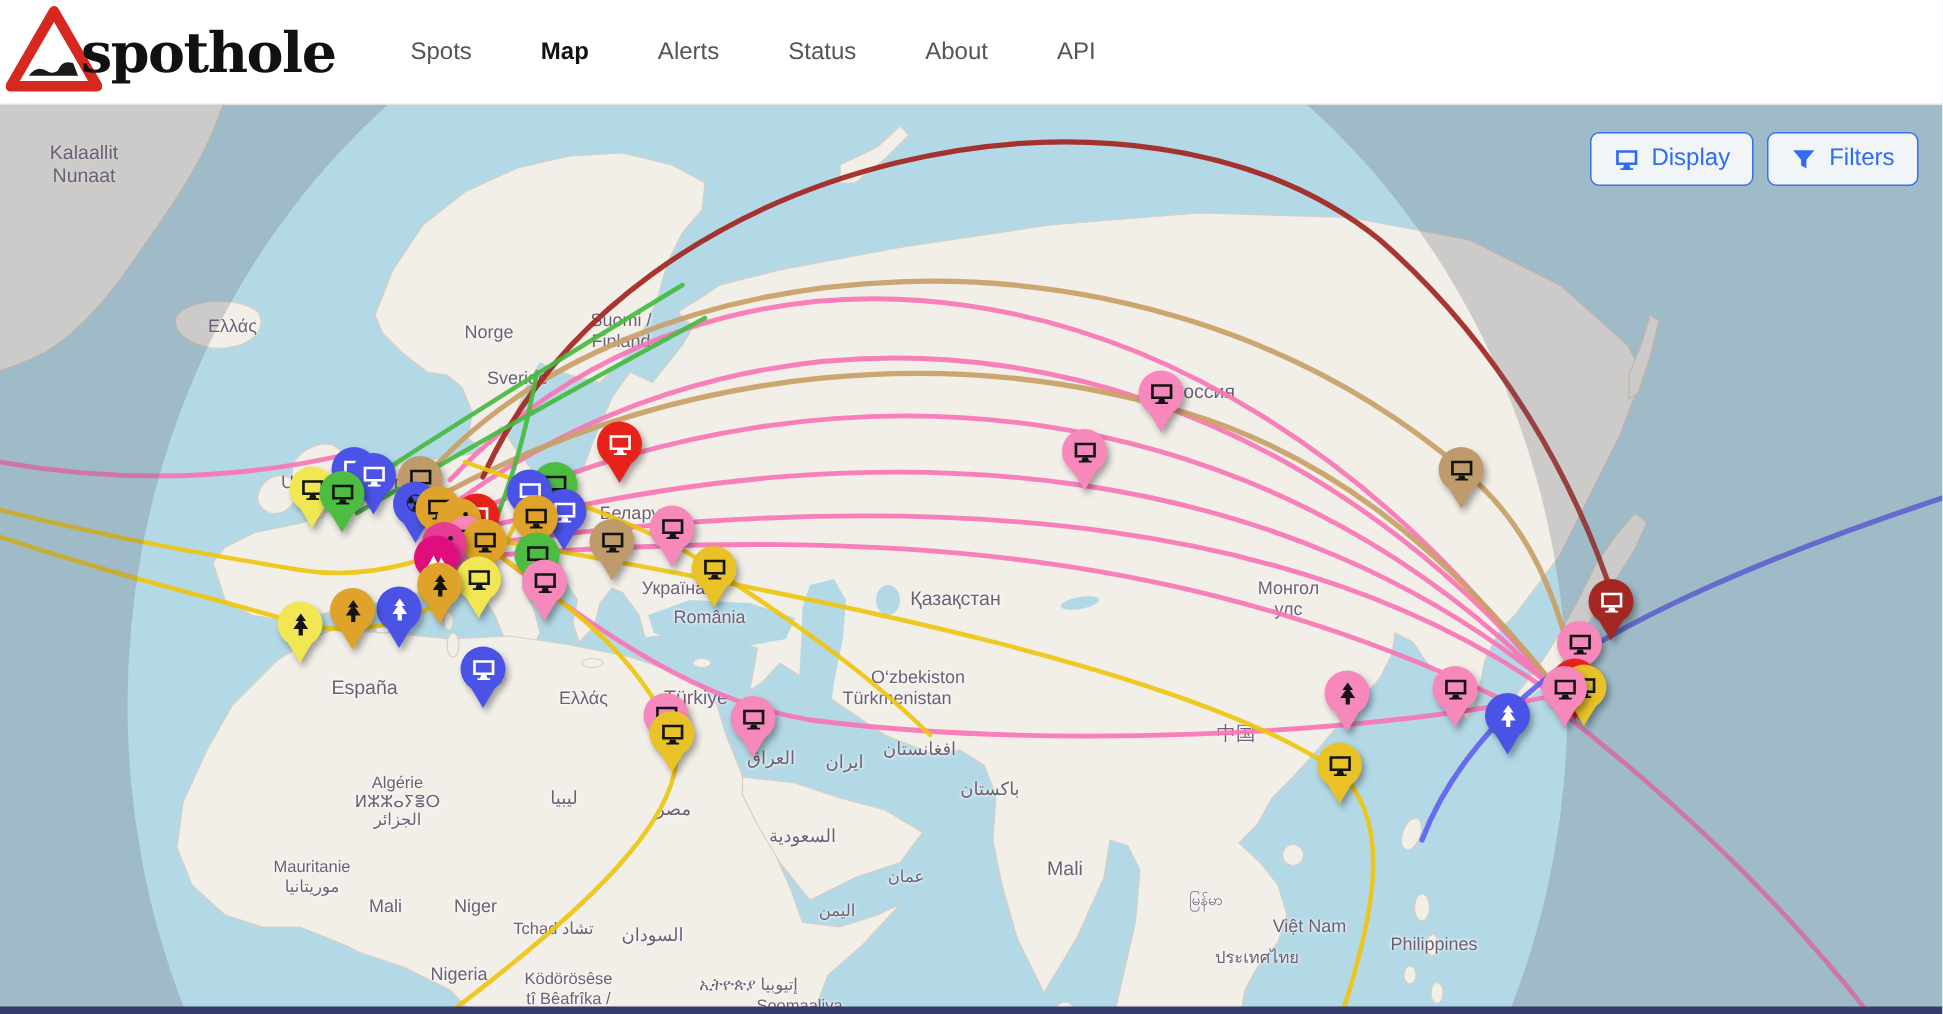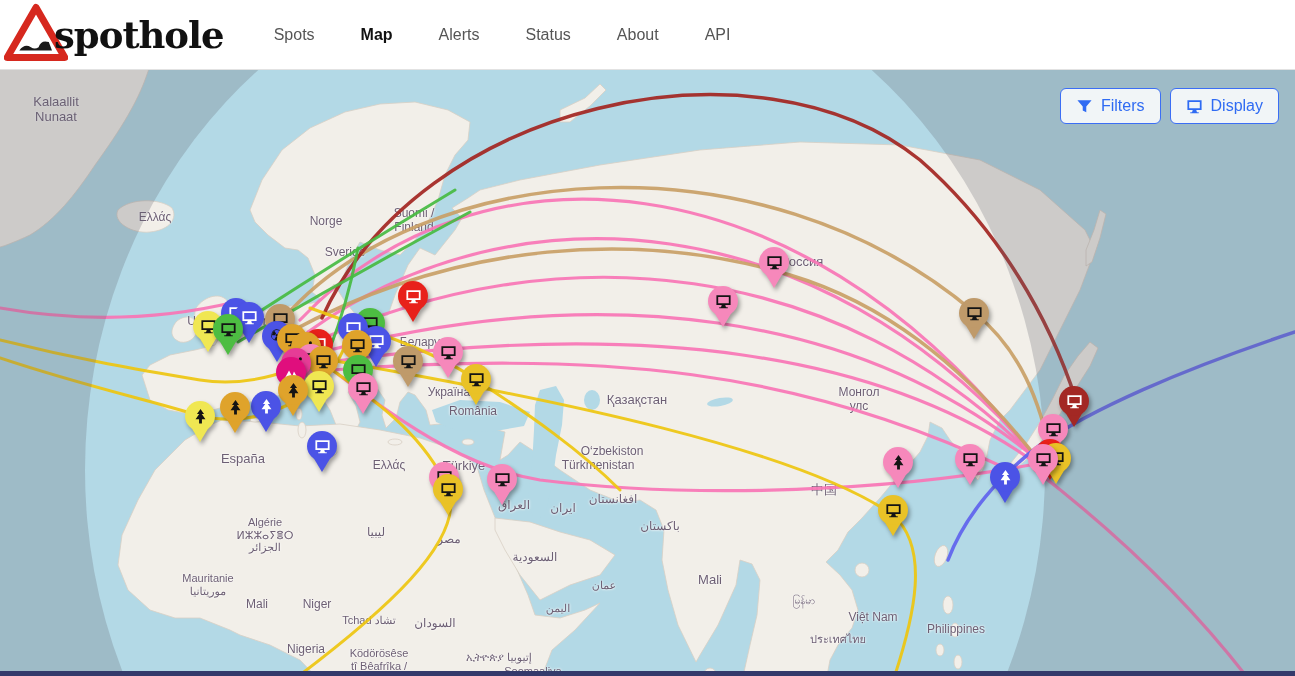--- a/index.html
+++ b/index.html
@@ -579,30 +579,30 @@
             <path d="M9.5 17h5l1 3h2.5v1.7H6V20h2.5z"></path>
           </svg>
         </div>
       </div>
     </div>
 
   <div class="controls">
       <div class="ctl-btn">
         <span style="display: flex;">
           <svg viewBox="0 0 24 24" fill="#2f6bf3">
-            <path d="M2 3h20l-7.5 9v8l-5-2.5V12z"></path>
+            <path fill-rule="evenodd" d="M2 3h20v14H2V3zm2.5 2.5v9h15v-9h-15z"></path>
+            <path d="M9.5 17h5l1 3h2.5v1.7H6V20h2.5z"></path>
           </svg>
         </span>
-        <span>Filters</span>
+        <span>Display</span>
       </div>
       <div class="ctl-btn">
         <span style="display: flex;">
           <svg viewBox="0 0 24 24" fill="#2f6bf3">
-            <path fill-rule="evenodd" d="M2 3h20v14H2V3zm2.5 2.5v9h15v-9h-15z"></path>
-            <path d="M9.5 17h5l1 3h2.5v1.7H6V20h2.5z"></path>
+            <path d="M2 3h20l-7.5 9v8l-5-2.5V12z"></path>
           </svg>
         </span>
-        <span>Display</span>
+        <span>Filters</span>
       </div>
     </div>
 
   <div class="footer-strip"></div>
 </div>
 
 </body></html>

